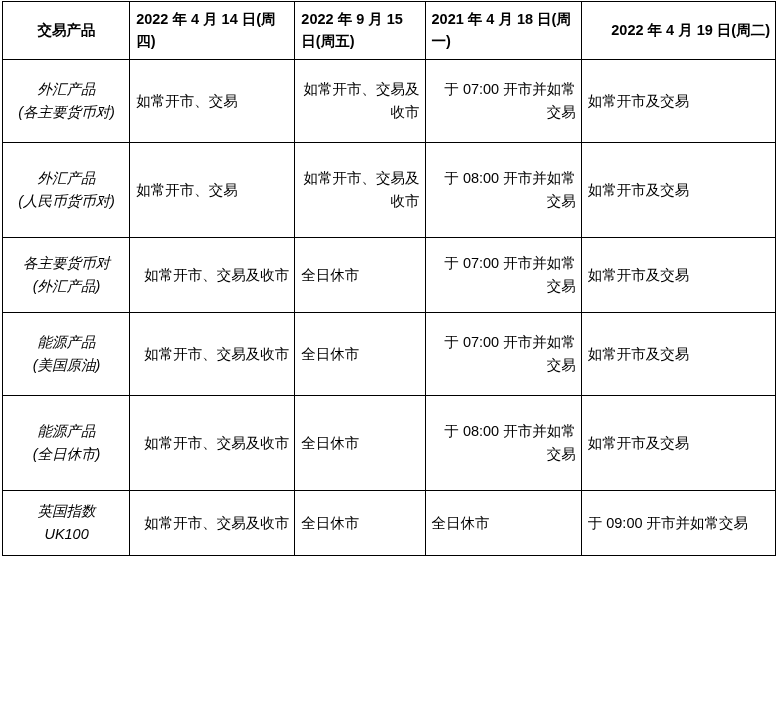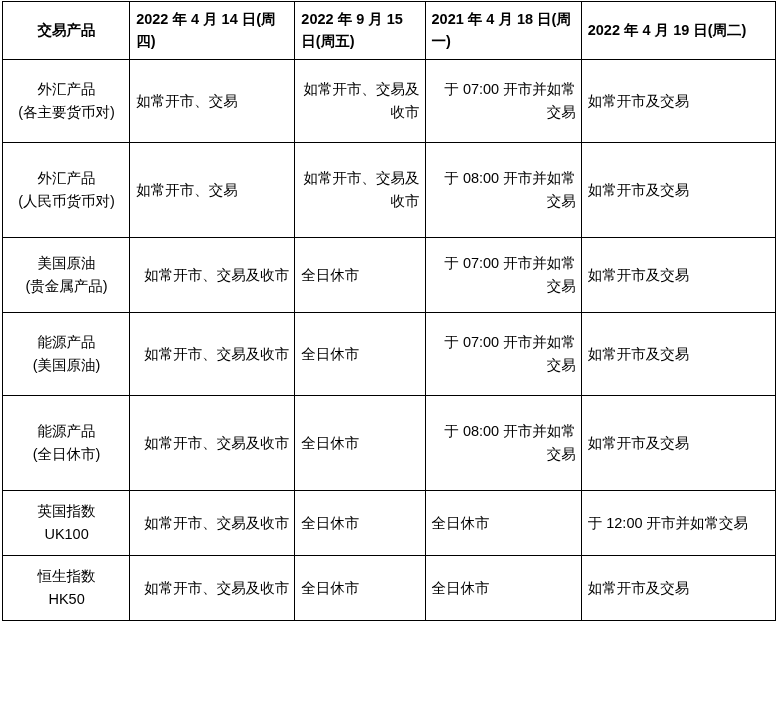--- a/index.html
+++ b/index.html
@@ -43,33 +43,34 @@
   col.c4 { width: 194px; }
 
   thead th {
     font-weight: bold;
     text-align: left;
     vertical-align: top;
     padding-top: 7px;
     padding-bottom: 7px;
   }
   thead th.head-0 { text-align: center; }
-  thead th.head-4 { text-align: left; }
+  thead th.head-4 { text-align: right; }
 
   tbody td.product {
     text-align: center;
   }
   tbody td.cell {
     text-align: right;
   }
   tbody td.cell.center {
     text-align: left;
   }
   .product-line {
     display: block;
+    font-style: italic;
   }
   .row-h-1 > td { height: 70px; }
   .row-h-2 > td { height: 82px; }
   .row-h-3 > td { height: 62px; }
   .row-h-4 > td { height: 70px; }
   .row-h-5 > td { height: 82px; }
   .row-h-6 > td { height: 62px; }
   .row-h-7 > td { height: 52px; }
   .row-h-8 > td { height: 52px; }
 </style>
@@ -113,22 +114,22 @@
           <span class="product-line">(人民币货币对)</span>
         </td>
         <td class="cell center">如常开市、交易</td>
         <td class="cell">如常开市、交易及收市</td>
         <td class="cell">于 08:00 开市并如常交易</td>
         <td class="cell center">如常开市及交易</td>
       </tr>
 
       <tr class="row-h-3">
         <td class="product">
-          <span class="product-line">美国原油</span>
-          <span class="product-line">(贵金属产品)</span>
+          <span class="product-line">各主要货币对</span>
+          <span class="product-line">(外汇产品)</span>
         </td>
         <td class="cell">如常开市、交易及收市</td>
         <td class="cell center">全日休市</td>
         <td class="cell">于 07:00 开市并如常交易</td>
         <td class="cell center">如常开市及交易</td>
       </tr>
 
       <tr class="row-h-4">
         <td class="product">
           <span class="product-line">能源产品</span>
@@ -153,29 +154,19 @@
 
 
       <tr class="row-h-7">
         <td class="product">
           <span class="product-line">英国指数</span>
           <span class="product-line">UK100</span>
         </td>
         <td class="cell">如常开市、交易及收市</td>
         <td class="cell center">全日休市</td>
         <td class="cell center">全日休市</td>
-        <td class="cell center">于 12:00 开市并如常交易</td>
+        <td class="cell center">于 09:00 开市并如常交易</td>
       </tr>
 
-      <tr class="row-h-8">
-        <td class="product">
-          <span class="product-line">恒生指数</span>
-          <span class="product-line">HK50</span>
-        </td>
-        <td class="cell">如常开市、交易及收市</td>
-        <td class="cell center">全日休市</td>
-        <td class="cell center">全日休市</td>
-        <td class="cell center">如常开市及交易</td>
-      </tr>
 
     </tbody>
   </table>
 </div>
 
 </body></html>

